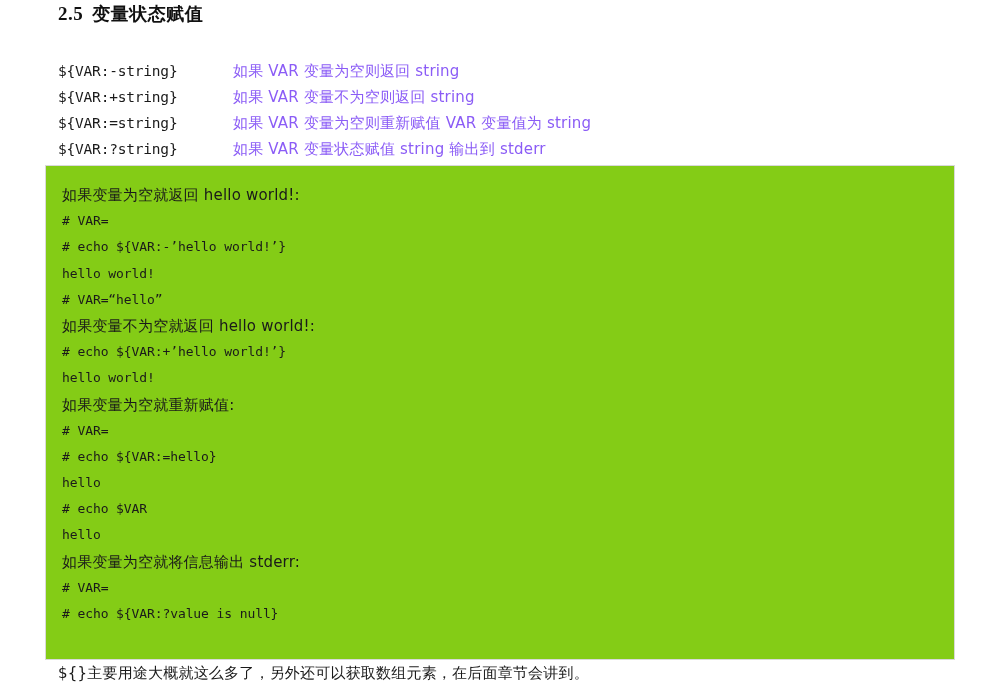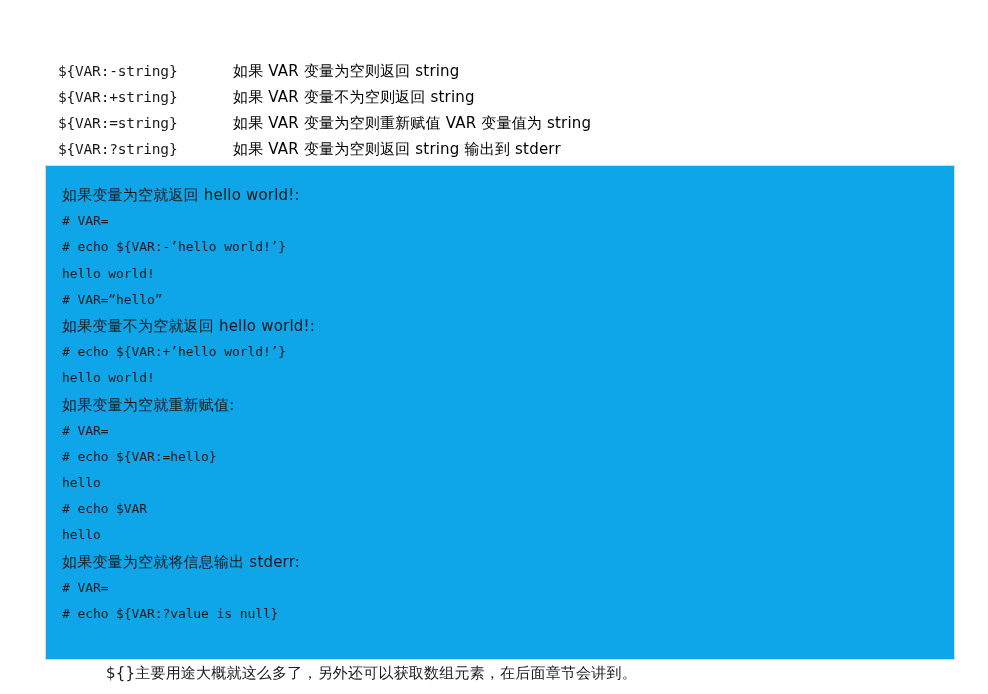--- a/index.html
+++ b/index.html
@@ -61,33 +61,33 @@
     width: 175px;
     flex: 0 0 175px;
     font-family: "DejaVu Sans Mono", "Liberation Mono", monospace;
     font-size: 14.5px;
     color: #1a1a1a;
     letter-spacing: -0.2px;
   }
   .syntax-desc {
     font-family: "DejaVu Sans", "Liberation Sans", sans-serif;
     font-size: 15px;
-    color: #000000;
+    color: #8b5cf6;
     letter-spacing: 0.2px;
   }
 
   
   .code-block {
     position: absolute;
     left: 45px;
     top: 165px;
     width: 910px;
     height: 495px;
     box-sizing: border-box;
-    background: #0ea5e9;
+    background: #84cc16;
     border: 1px solid #d9d9d9;
     padding: 16px 0 10px 16px;
     overflow: hidden;
   }
   .code-line {
     height: 26.2px;
     line-height: 26.2px;
     white-space: pre;
     font-family: "DejaVu Sans Mono", "Liberation Mono", monospace;
     font-size: 13px;
@@ -103,45 +103,47 @@
   
   .footer-note {
     position: absolute;
     left: 58px;
     top: 664px;
     font-family: "DejaVu Sans", "Liberation Sans", sans-serif;
     font-size: 15px;
     color: #1a1a1a;
     white-space: nowrap;
     letter-spacing: 0.2px;
-    margin-left: 48px;
   }
 </style>
 </head>
 <body>
 
 <div class="page">
 
+  <div class="heading">
+    <span class="num">2.5</span><span class="txt">变量状态赋值</span>
+  </div>
 
   <div class="syntax-list">
       <div class="syntax-row">
         <span class="syntax-expr">${VAR:-string}</span>
         <span class="syntax-desc">如果 VAR 变量为空则返回 string</span>
       </div>
       <div class="syntax-row">
         <span class="syntax-expr">${VAR:+string}</span>
         <span class="syntax-desc">如果 VAR 变量不为空则返回 string</span>
       </div>
       <div class="syntax-row">
         <span class="syntax-expr">${VAR:=string}</span>
         <span class="syntax-desc">如果 VAR 变量为空则重新赋值 VAR 变量值为 string</span>
       </div>
       <div class="syntax-row">
         <span class="syntax-expr">${VAR:?string}</span>
-        <span class="syntax-desc">如果 VAR 变量为空则返回 string 输出到 stderr</span>
+        <span class="syntax-desc">如果 VAR 变量状态赋值 string 输出到 stderr</span>
       </div>
     </div>
 
   <div class="code-block">
       <div class="code-line cn">如果变量为空就返回 hello world!:</div>
       <div class="code-line"># VAR=</div>
       <div class="code-line"># echo ${VAR:-’hello world!’}</div>
       <div class="code-line">hello world!</div>
       <div class="code-line"># VAR=“hello”</div>
       <div class="code-line cn">如果变量不为空就返回 hello world!:</div>

